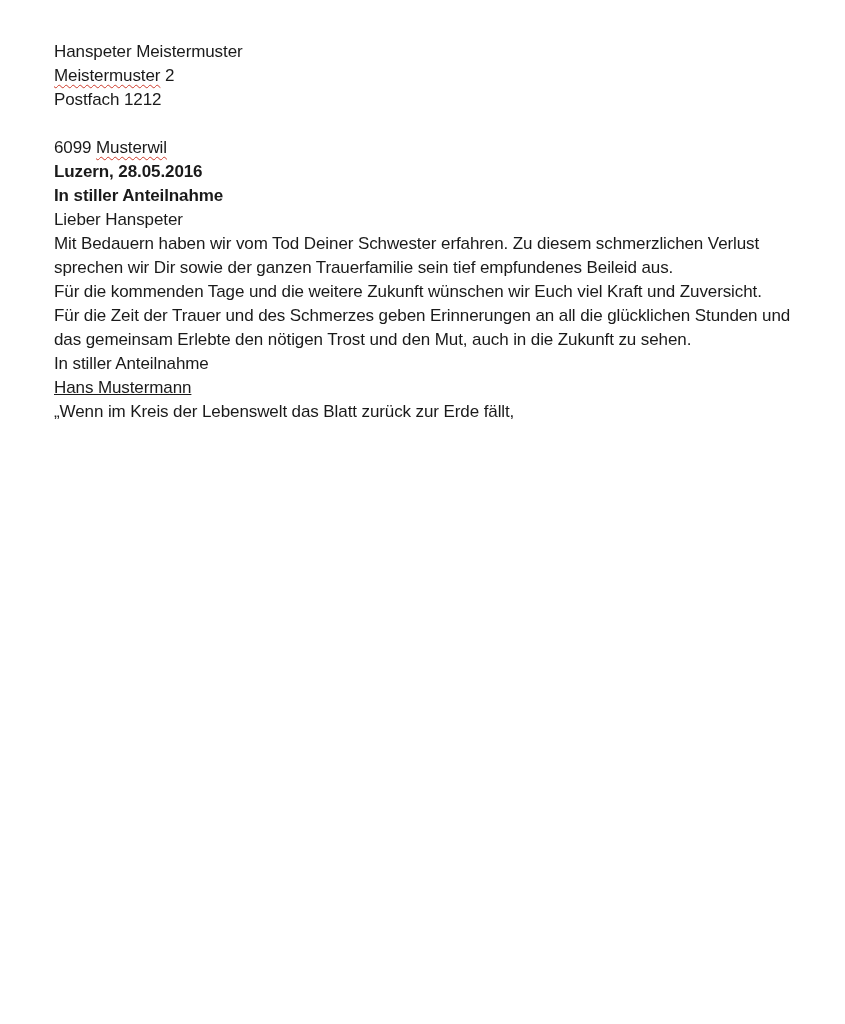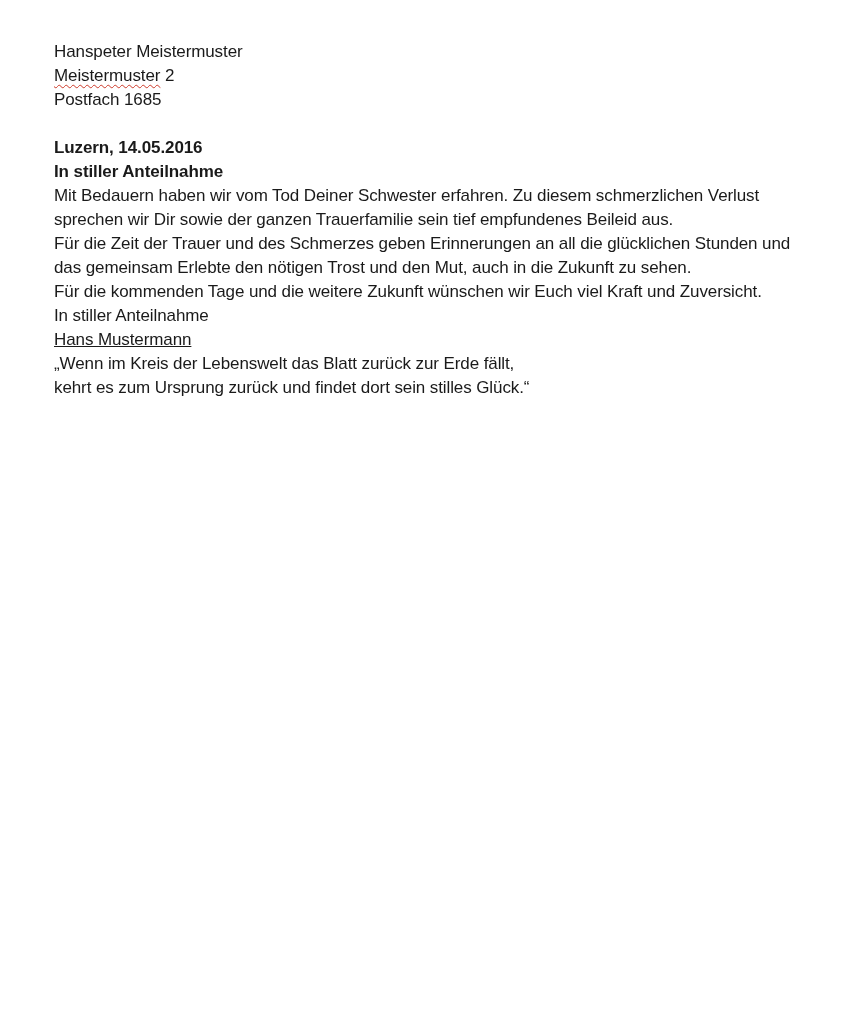--- a/index.html
+++ b/index.html
@@ -45,37 +45,38 @@
   }
 </style>
 </head>
 <body>
 
 <div class="page">
 
   <div>
     <div class="addr-line">Hanspeter Meistermuster</div>
     <div class="addr-line"><span class="misspell">Meistermuster</span><span> 2</span></div>
-    <div class="addr-line">Postfach 1685</div>
+    <div class="addr-line">Postfach 1212</div>
     <div class="addr-gap"></div>
+    <div class="addr-line"><span>6099 </span><span class="misspell">Musterwil</span></div>
   </div>
 
-  <div class="date-line bold">Luzern, 14.05.2016</div>
+  <div class="date-line bold">Luzern, 28.05.2016</div>
 
   <div class="subject-line bold">In stiller Anteilnahme</div>
 
+  <div class="salutation">Lieber Hanspeter</div>
 
   <p class="para">Mit Bedauern haben wir vom Tod Deiner Schwester erfahren. Zu diesem schmerzlichen Verlust
 sprechen wir Dir sowie der ganzen Trauerfamilie sein tief empfundenes Beileid aus.</p>
+  <p class="para para-3">Für die kommenden Tage und die weitere Zukunft wünschen wir Euch viel Kraft und Zuversicht.</p>
   <p class="para">Für die Zeit der Trauer und des Schmerzes geben Erinnerungen an all die glücklichen Stunden und
 das gemeinsam Erlebte den nötigen Trost und den Mut, auch in die Zukunft zu sehen.</p>
-  <p class="para para-3">Für die kommenden Tage und die weitere Zukunft wünschen wir Euch viel Kraft und Zuversicht.</p>
 
   <div class="closing">In stiller Anteilnahme</div>
 
   <div class="signature">Hans Mustermann</div>
 
   <div class="quote">
     <div>„Wenn im Kreis der Lebenswelt das Blatt zurück zur Erde fällt,</div>
-    <div>kehrt es zum Ursprung zurück und findet dort sein stilles Glück.“</div>
   </div>
 
 </div>
 
 </body></html>

